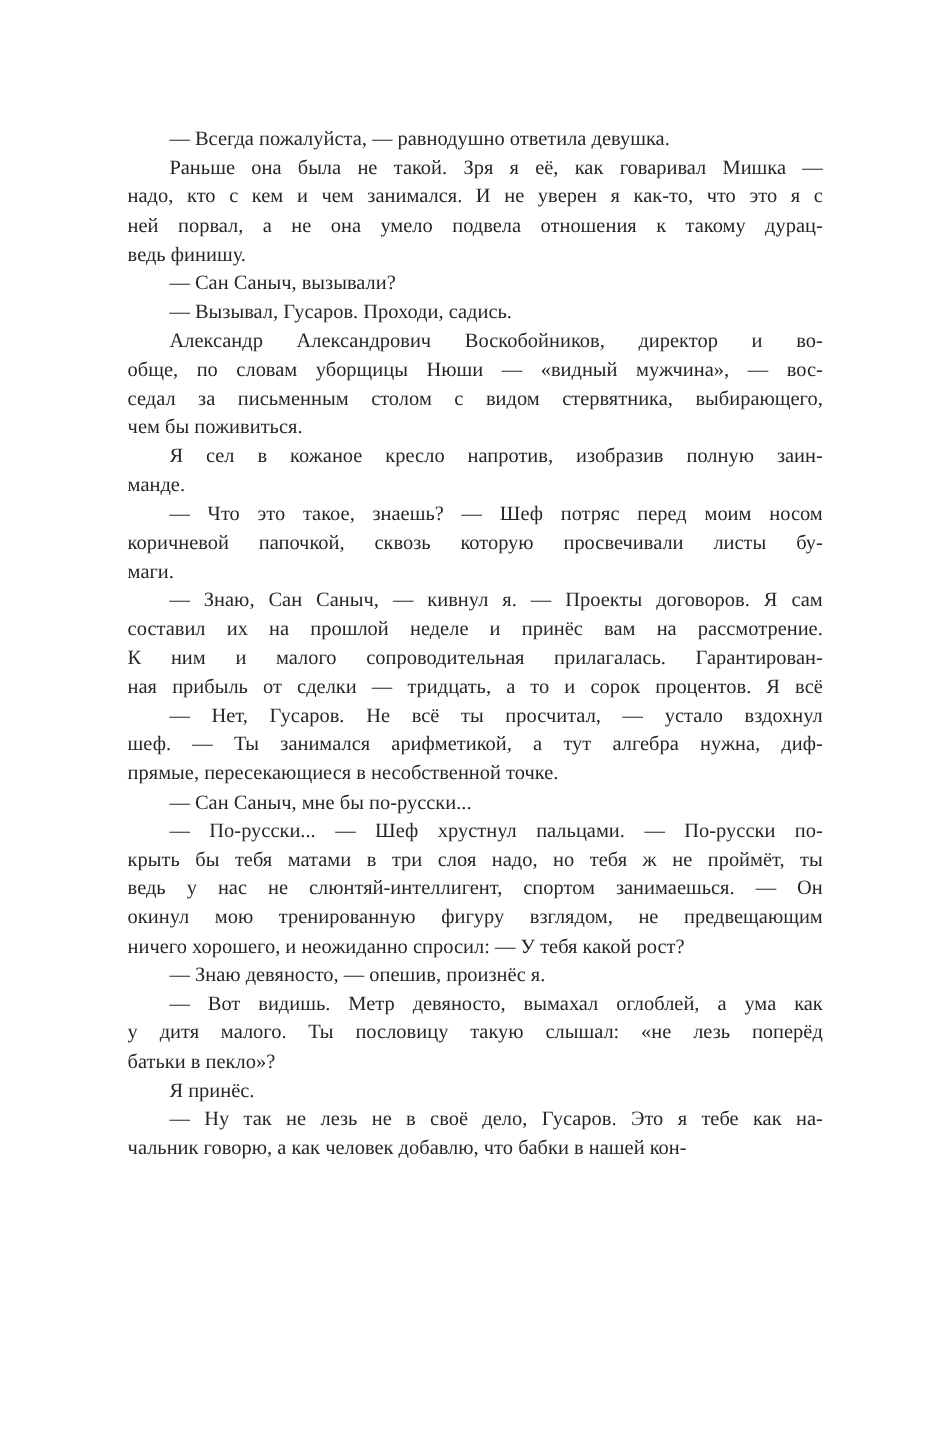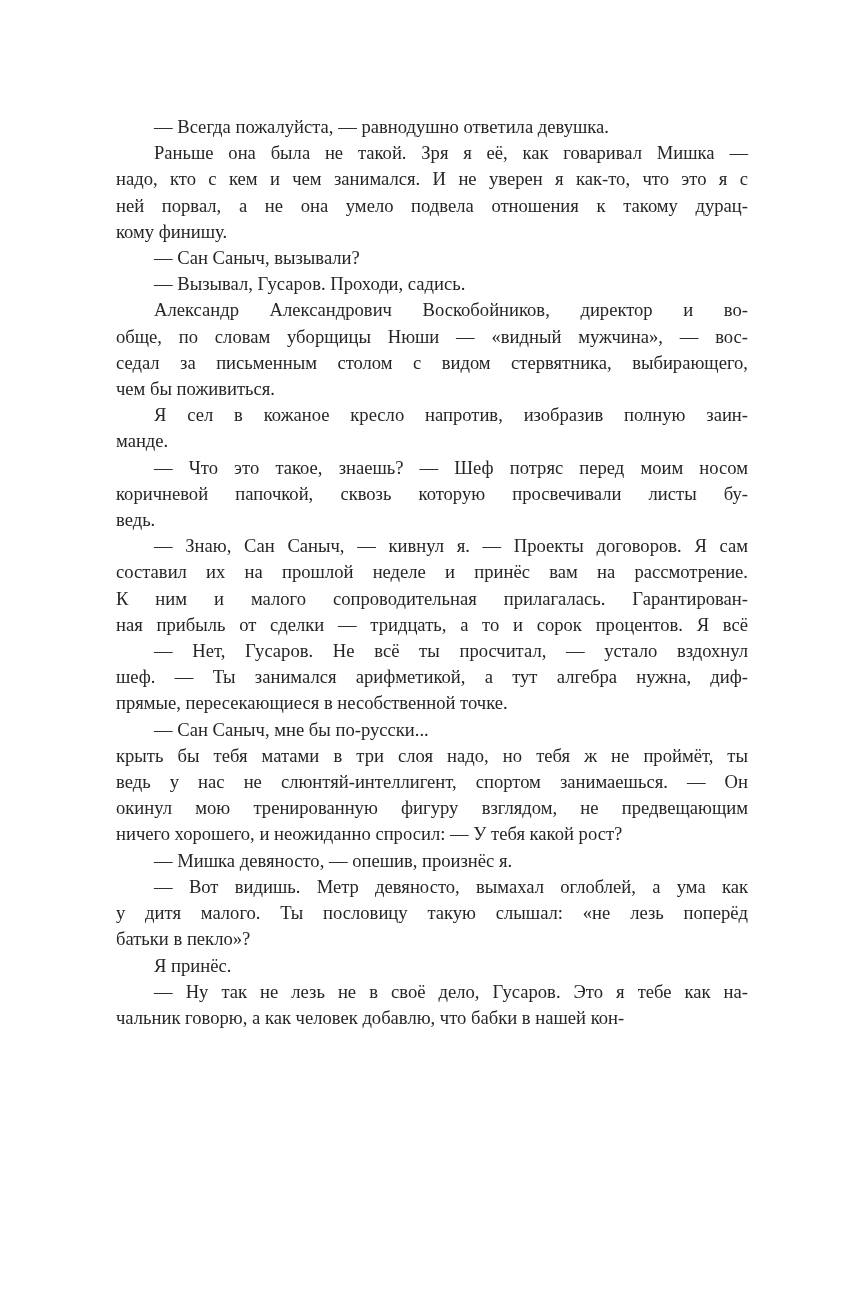--- a/index.html
+++ b/index.html
@@ -63,65 +63,66 @@
 
 <div class="book-page">
   <div class="text-block" id="paragraphs">
       <div class="paragraph">
         <div class="line first last">— Всегда пожалуйста, — равнодушно ответила девушка.</div>
       </div>
       <div class="paragraph">
         <div class="line first">Раньше она была не такой. Зря я её, как говаривал Мишка —</div>
         <div class="line">надо, кто с кем и чем занимался. И не уверен я как-то, что это я с</div>
         <div class="line">ней порвал, а не она умело подвела отношения к такому дурац-</div>
-        <div class="line last">кому финишу.</div>
+        <div class="line last">ведь финишу.</div>
       </div>
       <div class="paragraph">
         <div class="line first last">— Сан Саныч, вызывали?</div>
       </div>
       <div class="paragraph">
         <div class="line first last">— Вызывал, Гусаров. Проходи, садись.</div>
       </div>
       <div class="paragraph">
         <div class="line first">Александр Александрович Воскобойников, директор и во-</div>
         <div class="line">обще, по словам уборщицы Нюши — «видный мужчина», — вос-</div>
         <div class="line">седал за письменным столом с видом стервятника, выбирающего,</div>
         <div class="line last">чем бы поживиться.</div>
       </div>
       <div class="paragraph">
         <div class="line first">Я сел в кожаное кресло напротив, изобразив полную заин-</div>
         <div class="line last">манде.</div>
       </div>
       <div class="paragraph">
         <div class="line first">— Что это такое, знаешь? — Шеф потряс перед моим носом</div>
         <div class="line">коричневой папочкой, сквозь которую просвечивали листы бу-</div>
-        <div class="line last">ведь.</div>
+        <div class="line last">маги.</div>
       </div>
       <div class="paragraph">
         <div class="line first">— Знаю, Сан Саныч, — кивнул я. — Проекты договоров. Я сам</div>
         <div class="line">составил их на прошлой неделе и принёс вам на рассмотрение.</div>
         <div class="line">К ним и малого сопроводительная прилагалась. Гарантирован-</div>
         <div class="line">ная прибыль от сделки — тридцать, а то и сорок процентов. Я всё</div>
       </div>
       <div class="paragraph">
         <div class="line first">— Нет, Гусаров. Не всё ты просчитал, — устало вздохнул</div>
         <div class="line">шеф. — Ты занимался арифметикой, а тут алгебра нужна, диф-</div>
         <div class="line last">прямые, пересекающиеся в несобственной точке.</div>
       </div>
       <div class="paragraph">
         <div class="line first last">— Сан Саныч, мне бы по-русски...</div>
       </div>
       <div class="paragraph">
+        <div class="line first">— По-русски... — Шеф хрустнул пальцами. — По-русски по-</div>
         <div class="line">крыть бы тебя матами в три слоя надо, но тебя ж не проймёт, ты</div>
         <div class="line">ведь у нас не слюнтяй-интеллигент, спортом занимаешься. — Он</div>
         <div class="line">окинул мою тренированную фигуру взглядом, не предвещающим</div>
         <div class="line last">ничего хорошего, и неожиданно спросил: — У тебя какой рост?</div>
       </div>
       <div class="paragraph">
-        <div class="line first last">— Мишка девяносто, — опешив, произнёс я.</div>
+        <div class="line first last">— Знаю девяносто, — опешив, произнёс я.</div>
       </div>
       <div class="paragraph">
         <div class="line first">— Вот видишь. Метр девяносто, вымахал оглоблей, а ума как</div>
         <div class="line">у дитя малого. Ты пословицу такую слышал: «не лезь поперёд</div>
         <div class="line last">батьки в пекло»?</div>
       </div>
       <div class="paragraph">
         <div class="line first last">Я принёс.</div>
       </div>
       <div class="paragraph">

